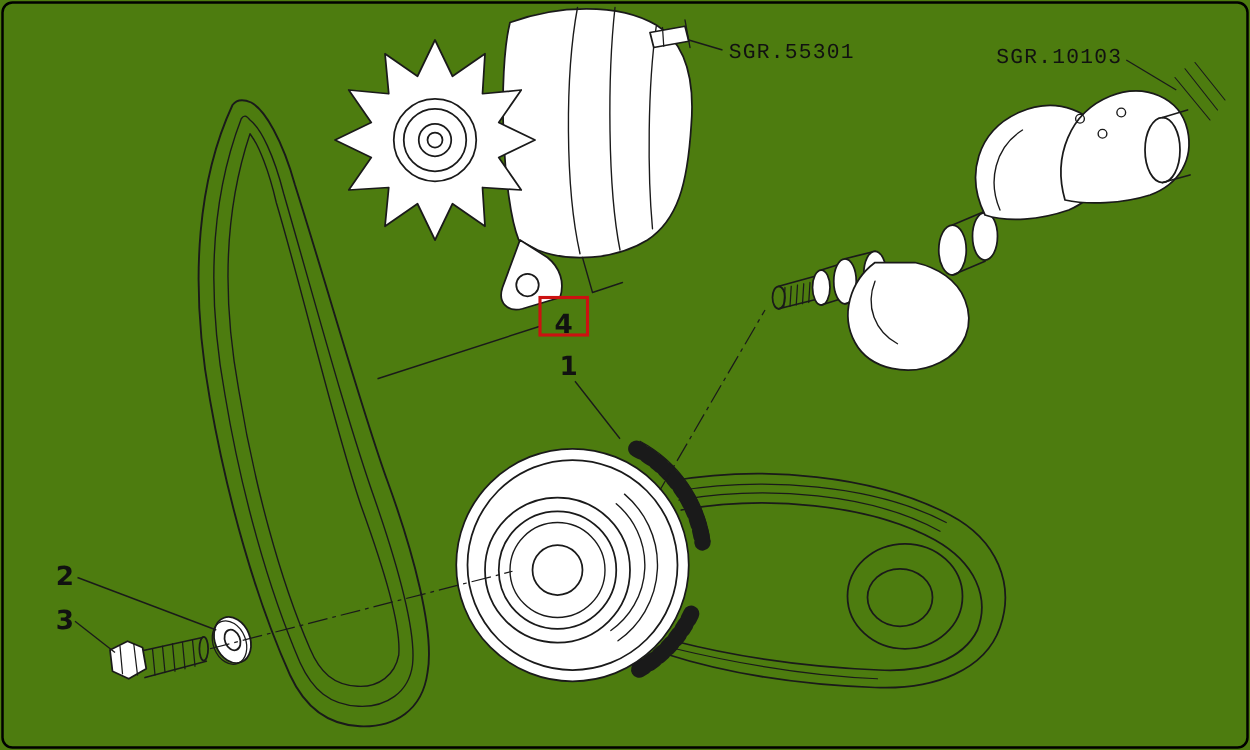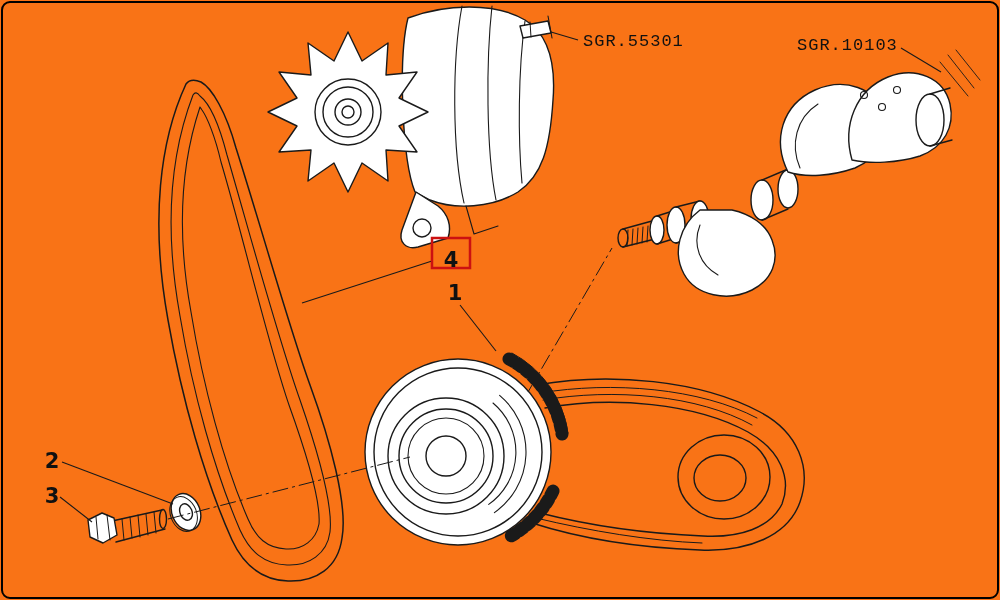--- a/index.html
+++ b/index.html
@@ -5,21 +5,21 @@
   html, body {
     margin: 0;
     padding: 0;
     background: #ffffff;
     font-family: "Liberation Sans", sans-serif;
   }
   .stage {
     position: relative;
     width: 1000px;
     height: 600px;
-    background: #f97316;
+    background: #4d7c0f;
     overflow: hidden;
   }
   svg { display: block; }
   .ref-label {
     font-family: "Liberation Mono", "DejaVu Sans Mono", monospace;
     font-size: 17px;
     fill: #111111;
     letter-spacing: 1px;
   }
   .num-label {

